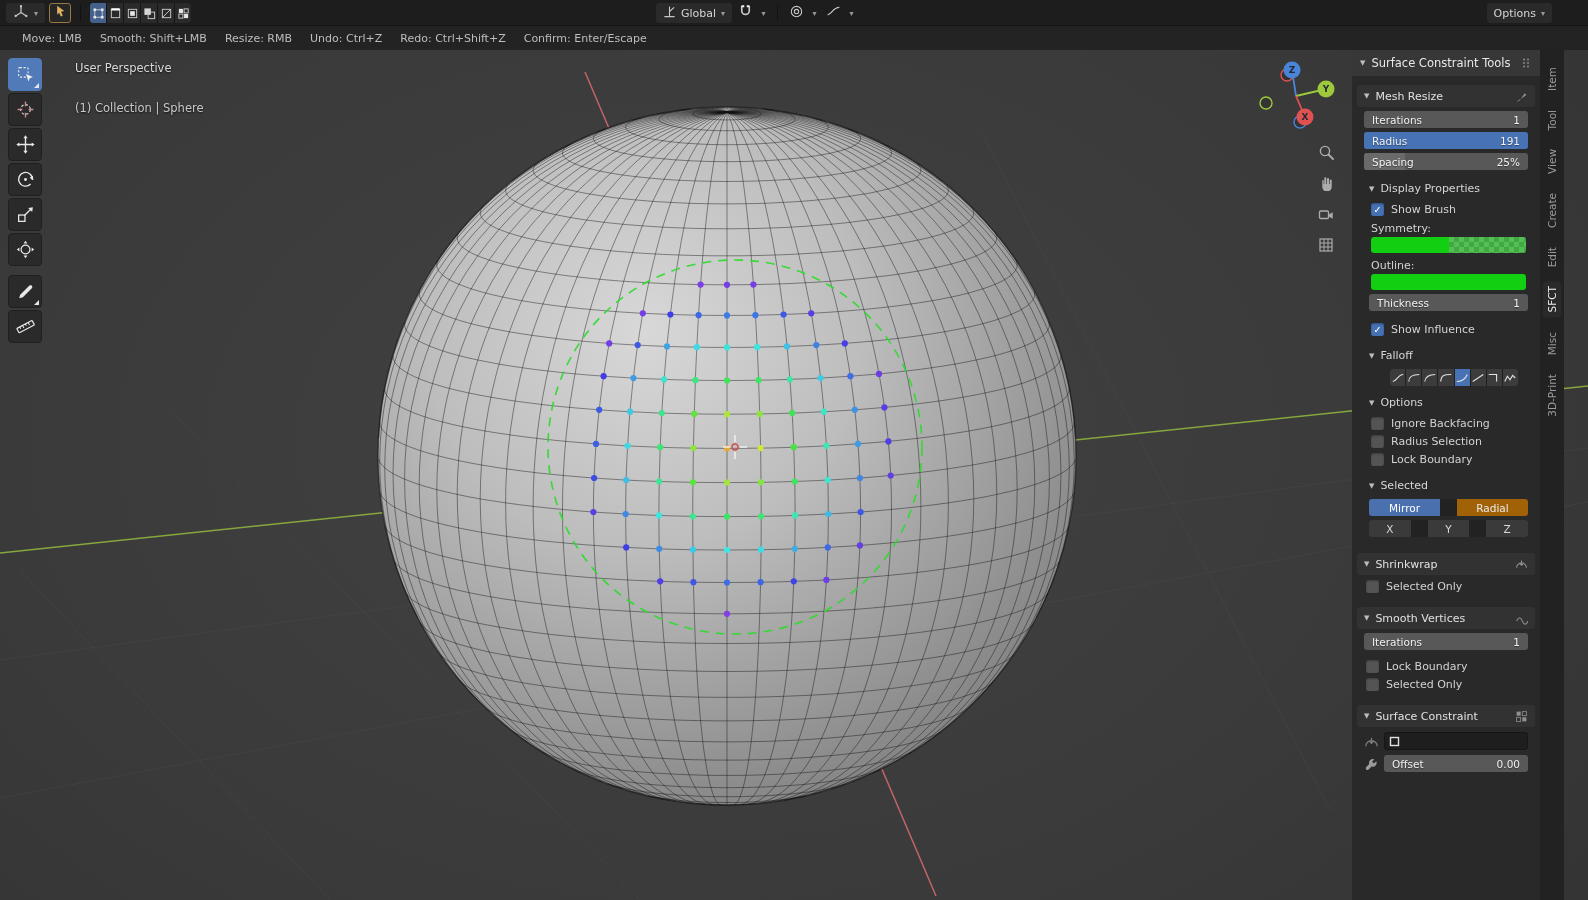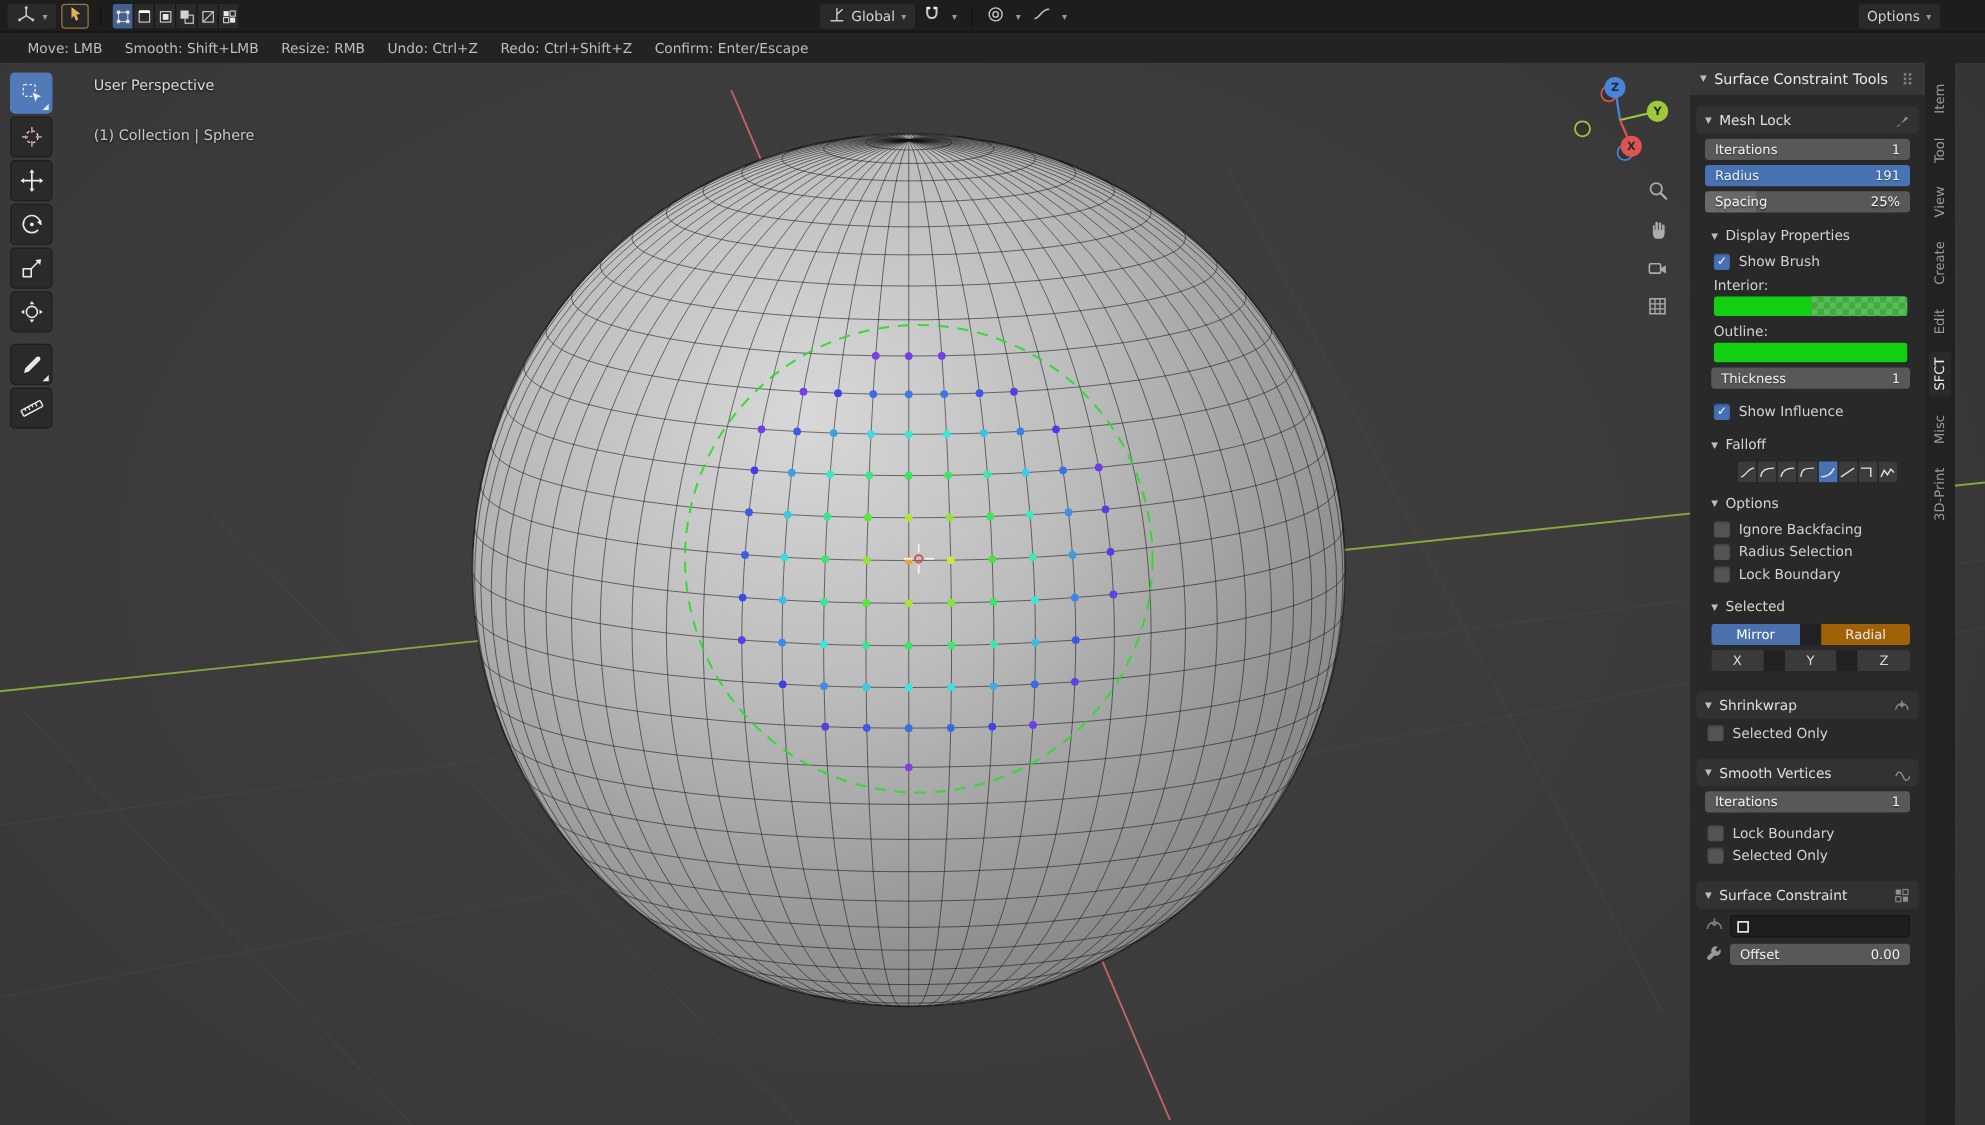--- a/index.html
+++ b/index.html
@@ -72,21 +72,21 @@
   .colorbar .solid { flex:1; }
   .colorbar .checker { flex:1; background-image:linear-gradient(45deg,#7a7a7a 25%,transparent 25%,transparent 75%,#7a7a7a 75%),linear-gradient(45deg,#7a7a7a 25%,#a8a8a8 25%,#a8a8a8 75%,#7a7a7a 75%); background-size:10px 10px; background-position:0 0,5px 5px; }
   .colorbar .checker .tint { width:100%; height:100%; background:rgba(18,207,18,.55); }
   .falloff-row { display:flex; gap:1px; margin:4px 9px 2px 28px; background:#1f1f1f; border-radius:3px; overflow:hidden; width:128px; }
   .falloff-btn { width:16px; height:17px; background:#3c3c3c; display:flex; align-items:center; justify-content:center; }
   .falloff-btn.active { background:#4772b3; }
   .segrow { display:flex; gap:17px; margin:4px 7px; background:#222; border-radius:3px; overflow:hidden; }
   .seg-btn { flex:1; height:17px; background:#a16207; color:#e8e8e8; font-size:10.5px; }
   .seg-btn.on { background:#4a70ae; color:#fff; }
   .segrow.dark .seg-btn { background:#3a3a3a; color:#d8d8d8; }
-  .objrow { display:flex; align-items:flex-start; gap:5px; margin:5px 7px; }
+  .objrow { display:flex; align-items:flex-end; gap:5px; margin:5px 7px; }
   .mini-ic { flex:none; opacity:.75; }
   .objfield { flex:1; height:18px; background:#1e1e1e; border:1px solid #161616; border-radius:3px; display:flex; align-items:center; gap:4px; padding:0 4px; }
 
   
   .tabstrip { position:absolute; left:1540px; top:0; bottom:0; width:24px; background:#222; display:flex; flex-direction:column; align-items:center; padding-top:12px; gap:9px; z-index:21; }
   .vtab { writing-mode:vertical-rl; transform:rotate(180deg); font-size:10.5px; color:#9b9b9b; padding:5px 3px; border-radius:3px; }
   .vtab.active { background:#2a2a2a; color:#ececec; }
 </style>
 </head>
 <body>
@@ -531,21 +531,21 @@
           <circle cx="4" cy="6" r="1.1" fill="#aaa"></circle>
           <circle cx="8" cy="6" r="1.1" fill="#aaa"></circle>
           <circle cx="4" cy="9.5" r="1.1" fill="#aaa"></circle>
           <circle cx="8" cy="9.5" r="1.1" fill="#aaa"></circle>
         </svg>
     </div>
 
     <div class="section">
       <div class="s-hdr">
         <span class="caret">▼</span>
-        <span>Mesh Lock</span>
+        <span>Mesh Resize</span>
         <svg class="shicon" width="13" height="13" viewBox="0 0 16 16">
             <path d="M2 14 c3 0 4 -1 5 -3 l5 -7 2 2 -7 5 c-2 1 -3 2 -5 3z" fill="#b8b8b8"></path>
           </svg>
       </div>
       <div class="slider">
         <div class="fill" style="width: 0%;"></div>
         <span>Iterations</span>
         <span>1</span>
       </div>
       <div class="slider">
@@ -561,21 +561,21 @@
 
       <div class="subpanel">
         <div class="sub-hdr">
           <span class="caret">▼</span>
           <span>Display Properties</span>
         </div>
         <div class="chk">
           <div class="box checked">✓</div>
           <span class="lbl">Show Brush</span>
         </div>
-        <div class="plabel">Interior:</div>
+        <div class="plabel">Symmetry:</div>
         <div class="colorbar">
           <div class="solid" style="background: rgb(18, 207, 18);"></div>
           <div class="checker">
               <div class="tint"></div>
             </div>
         </div>
         <div class="plabel">Outline:</div>
         <div class="colorbar">
           <div class="solid" style="flex: 2 1 0%; background: rgb(18, 207, 18);"></div>
         </div>

